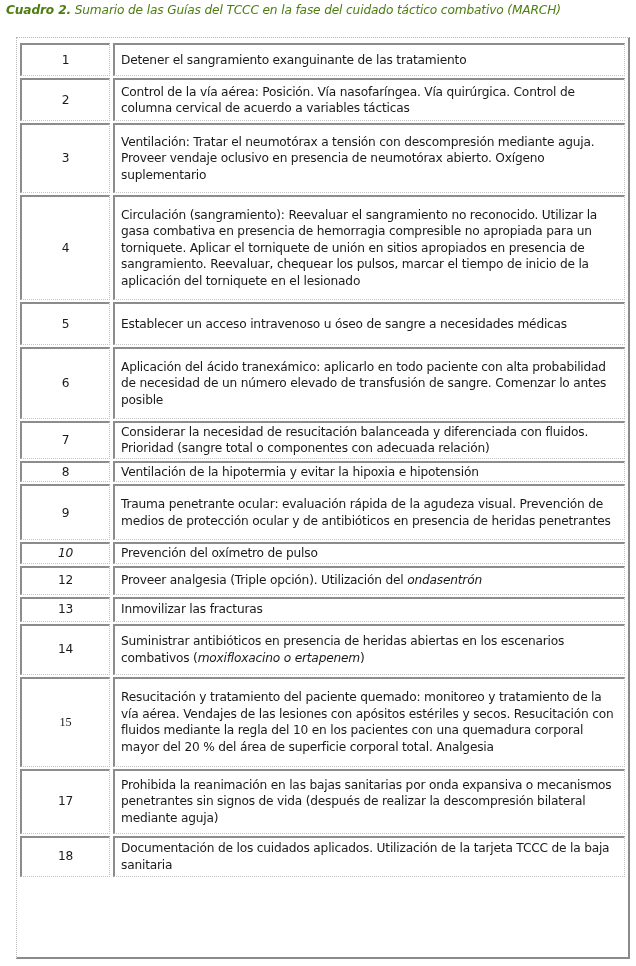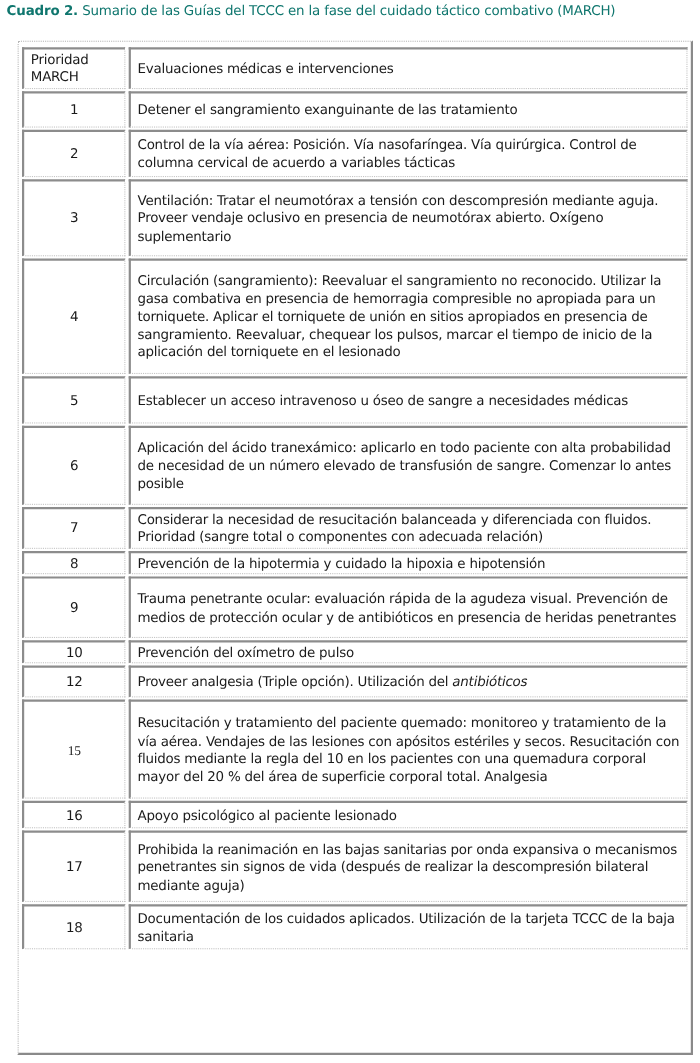--- a/index.html
+++ b/index.html
@@ -15,21 +15,22 @@
       color: #1a1a1a;
       overflow: hidden;
     }
     .caption {
       position: absolute;
       left: 6px;
       top: 3px;
       font-size: 12.2px;
       letter-spacing: -0.15px;
       white-space: nowrap;
-      color: #0f766e;
+      color: #4d7c0f;
+      font-style: italic;
     }
     .caption b { font-weight: bold; }
     .outer {
       position: absolute;
       left: 16px;
       top: 37px;
       width: 614px;
       height: 922px;
       border-top: 1px dotted #b8b8b8;
       border-left: 1px dotted #b8b8b8;
@@ -73,25 +74,20 @@
 <body>
 
 <div class="caption">
   <b>Cuadro 2.</b><span> Sumario de las Guías del TCCC en la fase del cuidado táctico combativo (MARCH)</span>
 </div>
 
 <div class="outer"></div>
 
 <table class="grid">
   <tbody id="tbody">
-    <tr>
-      <td class="num head">Prioridad MARCH</td>
-      <td class="gap"></td>
-      <td>Evaluaciones médicas e intervenciones</td>
-    </tr>
   <tr>
         <td class="num" style="height: 28px;">1</td>
         <td class="gap"></td>
         <td><span>Detener el sangramiento exanguinante de las tratamiento</span></td>
       </tr>
       <tr>
         <td class="num" style="height: 38px;">2</td>
         <td class="gap"></td>
         <td><span>Control de la vía aérea: Posición. Vía nasofaríngea. Vía quirúrgica. Control de columna cervical de acuerdo a variables tácticas</span></td>
       </tr>
@@ -116,46 +112,51 @@
         <td><span>Aplicación del ácido tranexámico: aplicarlo en todo paciente con alta probabilidad de necesidad de un número elevado de transfusión de sangre. Comenzar lo antes posible</span></td>
       </tr>
       <tr>
         <td class="num" style="height: 30px;">7</td>
         <td class="gap"></td>
         <td><span>Considerar la necesidad de resucitación balanceada y diferenciada con fluidos. Prioridad (sangre total o componentes con adecuada relación)</span></td>
       </tr>
       <tr>
         <td class="num" style="height: 16px;">8</td>
         <td class="gap"></td>
-        <td><span>Prevención de la hipotermia y cuidado la hipoxia e hipotensión</span></td>
+        <td><span>Ventilación de la hipotermia y evitar la hipoxia e hipotensión</span></td>
       </tr>
       <tr>
         <td class="num" style="height: 51px;">9</td>
         <td class="gap"></td>
         <td><span>Trauma penetrante ocular: evaluación rápida de la agudeza visual. Prevención de medios de protección ocular y de antibióticos en presencia de heridas penetrantes</span></td>
       </tr>
       <tr>
-        <td class="num" style="height: 16px;">10</td>
+        <td class="num" style="height: 16px; font-style: italic;">10</td>
         <td class="gap"></td>
         <td><span>Prevención del oxímetro de pulso</span></td>
       </tr>
       <tr>
         <td class="num" style="height: 24px;">12</td>
         <td class="gap"></td>
-        <td><span>Proveer analgesia (Triple opción). Utilización del </span><span class="it">antibióticos</span></td>
+        <td><span>Proveer analgesia (Triple opción). Utilización del </span><span class="it">ondasentrón</span></td>
+      </tr>
+      <tr>
+        <td class="num" style="height: 20px;">13</td>
+        <td class="gap"></td>
+        <td><span>Inmovilizar las fracturas</span></td>
+      </tr>
+      <tr>
+        <td class="num" style="height: 46px;">14</td>
+        <td class="gap"></td>
+        <td><span>Suministrar antibióticos en presencia de heridas abiertas en los escenarios combativos (</span><span class="it">moxifloxacino o ertapenem</span><span>)</span></td>
       </tr>
       <tr>
         <td class="num" style="height: 85px; font-family: Liberation Serif, serif;">15</td>
         <td class="gap"></td>
         <td><span>Resucitación y tratamiento del paciente quemado: monitoreo y tratamiento de la vía aérea. Vendajes de las lesiones con apósitos estériles y secos. Resucitación con fluidos mediante la regla del 10 en los pacientes con una quemadura corporal mayor del 20 % del área de superficie corporal total. Analgesia</span></td>
-      </tr>
-      <tr>
-        <td class="num" style="height: 20px;">16</td>
-        <td class="gap"></td>
-        <td><span>Apoyo psicológico al paciente lesionado</span></td>
       </tr>
       <tr>
         <td class="num" style="height: 60px;">17</td>
         <td class="gap"></td>
         <td><span>Prohibida la reanimación en las bajas sanitarias por onda expansiva o mecanismos penetrantes sin signos de vida (después de realizar la descompresión bilateral mediante aguja)</span></td>
       </tr>
       <tr>
         <td class="num" style="height: 36px;">18</td>
         <td class="gap"></td>
         <td><span>Documentación de los cuidados aplicados. Utilización de la tarjeta TCCC de la baja sanitaria</span></td>

